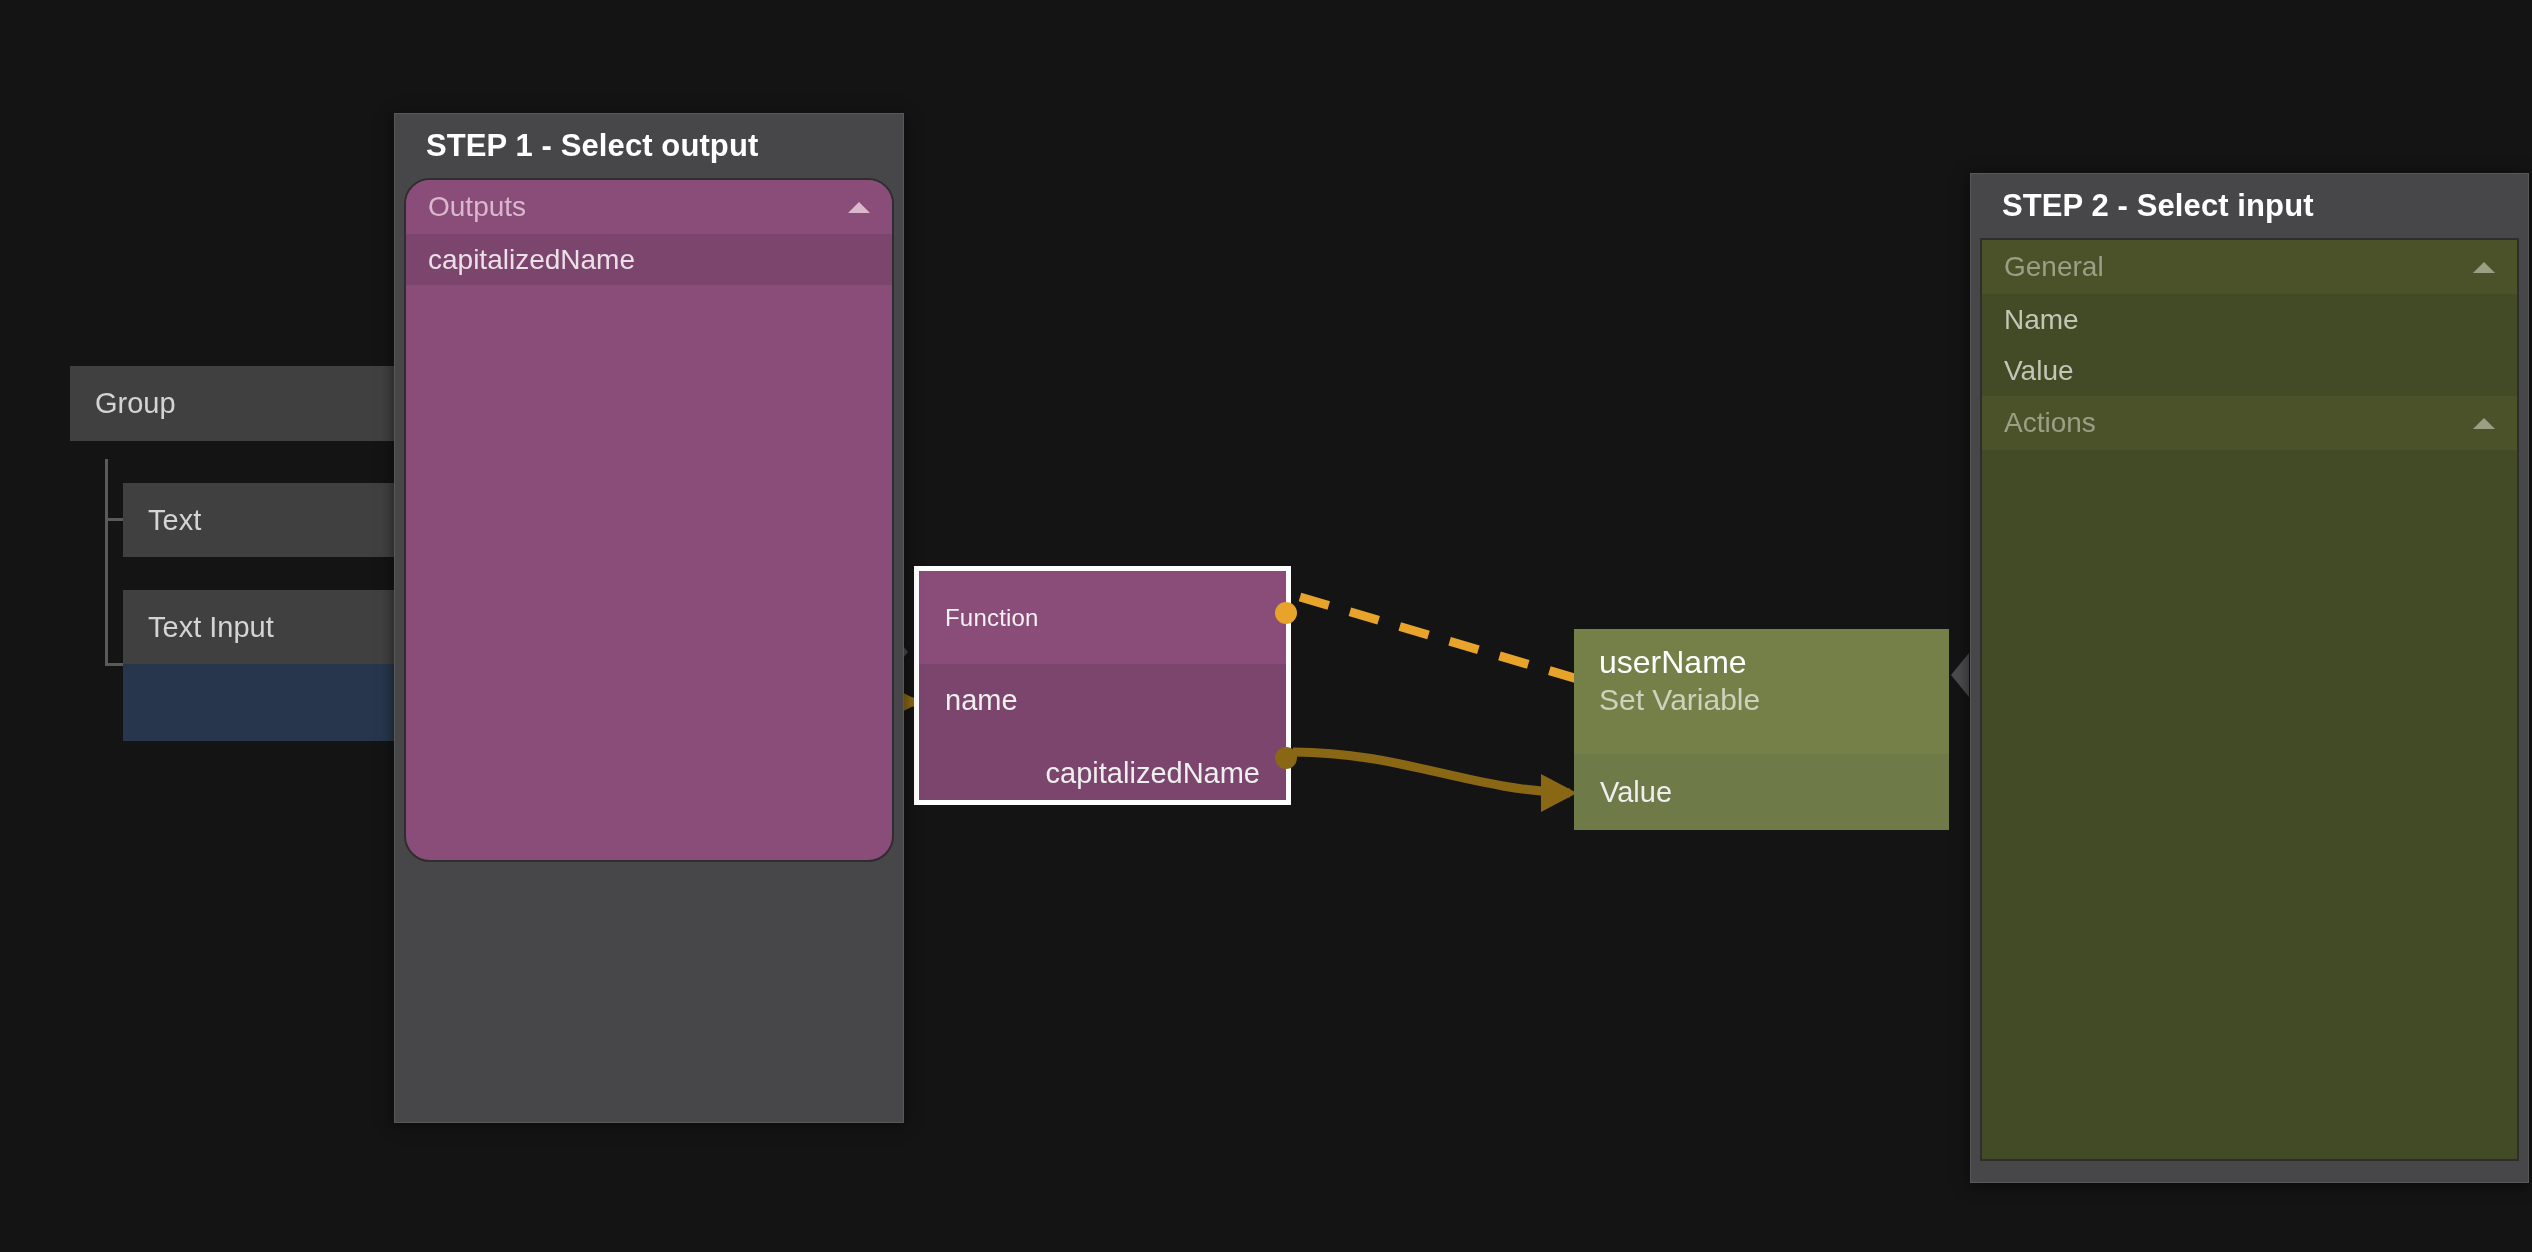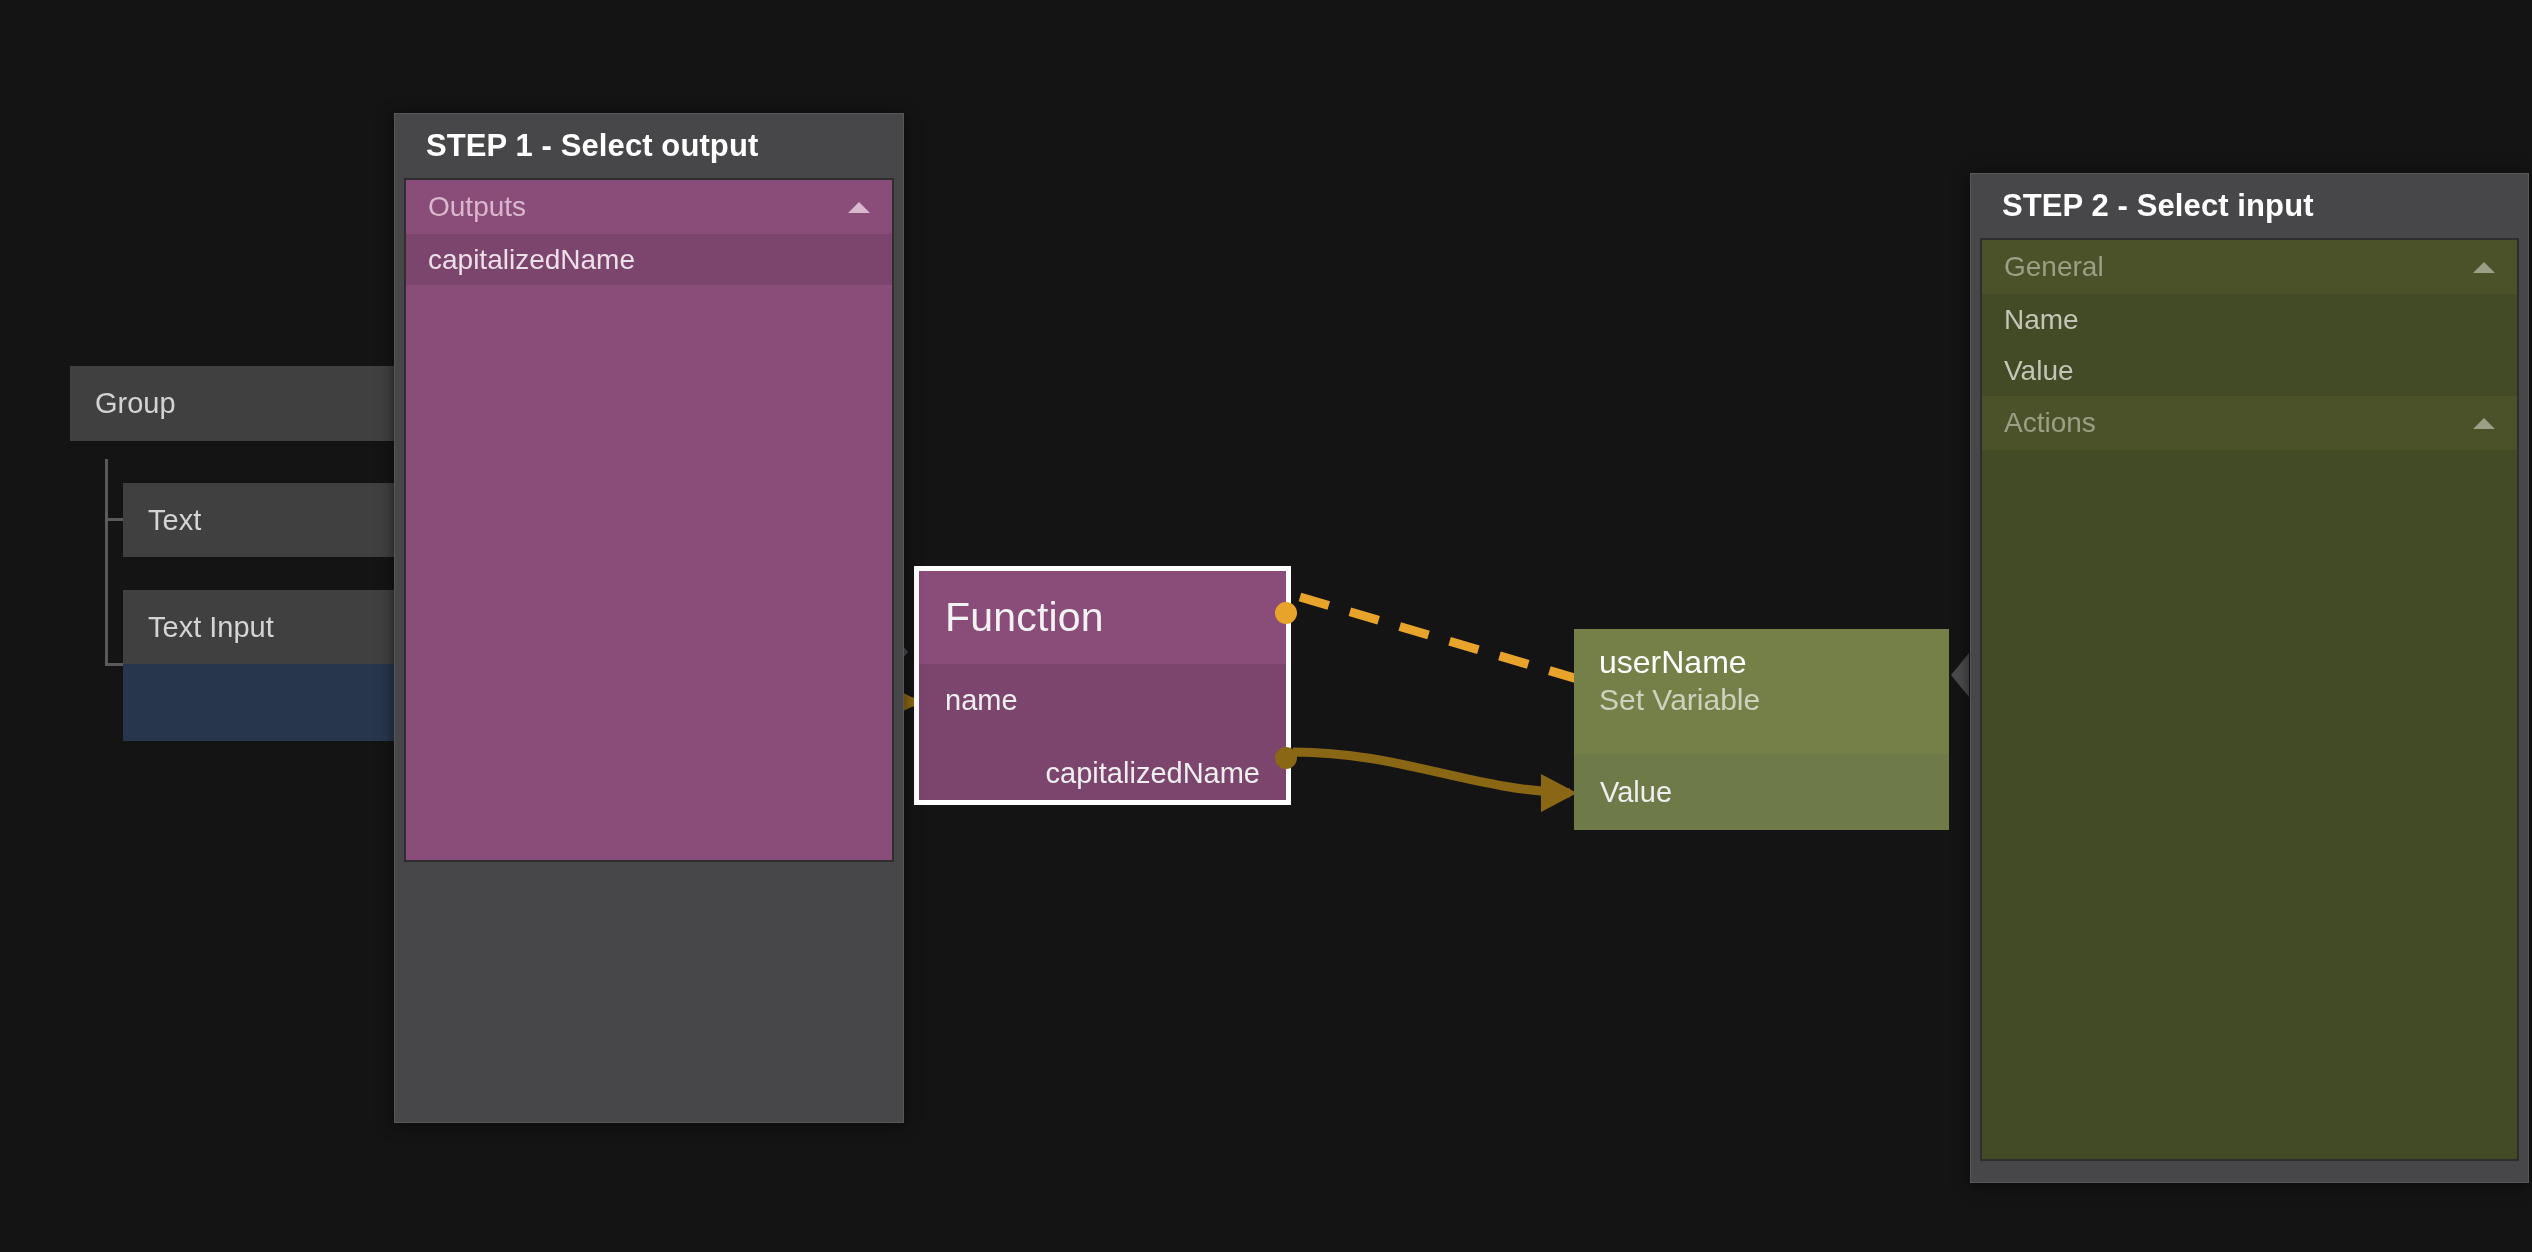--- a/index.html
+++ b/index.html
@@ -27,21 +27,21 @@
   
   .node {
     position: absolute;
     box-sizing: border-box;
   }
   .node-header {
     box-sizing: border-box;
     display: flex;
     align-items: center;
     color: #f2f2f2;
-    font-size: 41px;
+    font-size: 24px;
     letter-spacing: 0.2px;
     padding: 0 26px;
   }
   .node-row {
     box-sizing: border-box;
     display: flex;
     align-items: center;
     color: #efefef;
     font-size: 29px;
     padding: 0 26px;
@@ -161,21 +161,21 @@
   .caret-up {
     width: 0;
     height: 0;
     border-left: 11px solid transparent;
     border-right: 11px solid transparent;
     border-bottom: 11px solid currentColor;
   }
 
   
   #step1 { left: 386px; top: 113px; width: 510px; height: 1010px; margin-left: 8px; }
-  #step1 .step-body { background: #8a4c78; height: 684px; }
+  #step1 .step-body { background: #8a4c78; height: 684px; border-radius: 26px; }
   #step1 .list-group-header { background: #8a4c78; color: #d9b8cd; }
   #step1 .list-item { background: #7c456d; color: #ece0e8; }
 
   
   #step2 { left: 1970px; top: 173px; width: 559px; height: 1010px; }
   #step2 .step-body { background: #434a26; height: 923px; }
   #step2 .list-group-header { background: #4b5229; color: #9a9f86; }
   #step2 .list-item { background: #434a26; color: #c3c6b6; }
   #step2 .list-item .bolt { margin-right: 18px; display: inline-flex; }
 

